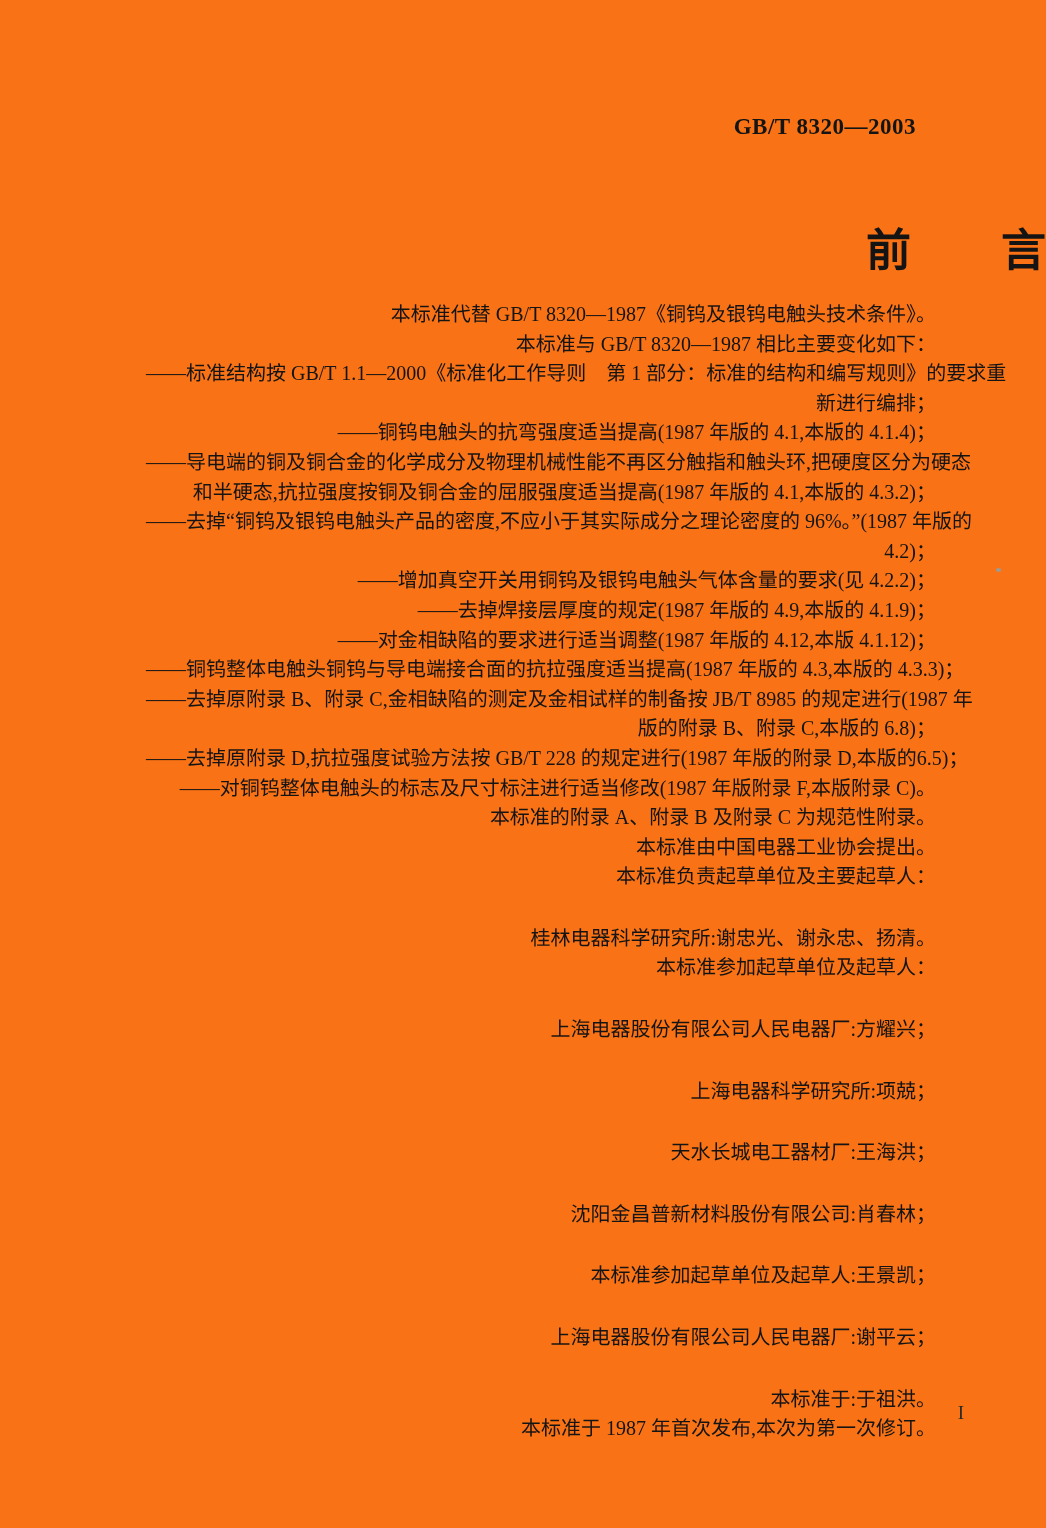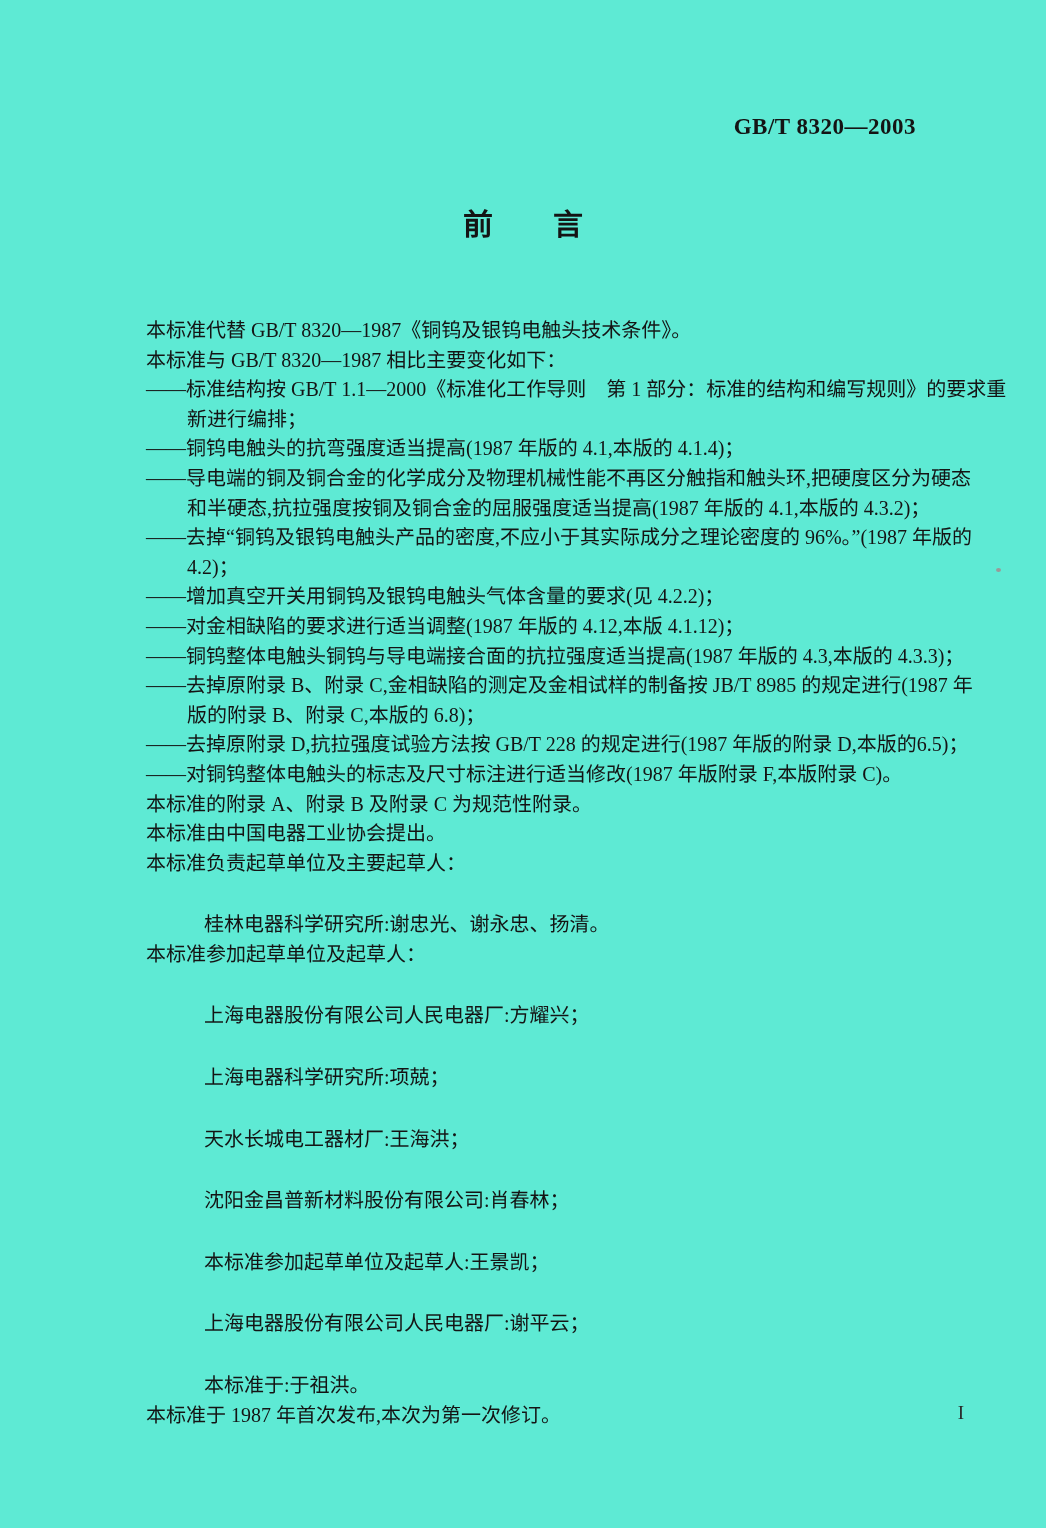--- a/index.html
+++ b/index.html
@@ -5,49 +5,50 @@
   html, body {
     margin: 0;
     padding: 0;
     background: #e8e8e6;
   }
   .page {
     position: relative;
     width: 1046px;
     height: 1528px;
     margin: 0 auto;
-    background: #5eead4;
+    background: #f97316;
     overflow: hidden;
     font-family: "Liberation Serif", "DejaVu Serif", serif;
     color: #141414;
   }
   .standard-code {
     position: absolute;
     top: 114px;
     right: 130px;
     font-size: 23px;
     font-weight: bold;
     letter-spacing: 0.5px;
     white-space: nowrap;
   }
   .doc-title {
     position: absolute;
-    top: 200px;
+    top: 214px;
     left: 0;
     width: 100%;
-    text-align: center;
-    font-size: 30px;
+    text-align: right;
+    font-size: 45px;
     font-weight: bold;
     white-space: pre;
   }
   .content {
     position: absolute;
-    top: 316px;
+    top: 300px;
     left: 146px;
     width: 790px;
+    text-align: right;
   }
   .text-line {
     height: 29.6px;
     line-height: 29.6px;
     font-size: 20px;
     white-space: nowrap;
   }
   .indent-base { padding-left: 0; }
   .indent-cont { padding-left: 41px; }
   .indent-org  { padding-left: 58px; margin-top: 32px; }
@@ -93,20 +94,21 @@
       <div class="text-line indent-base">——导电端的铜及铜合金的化学成分及物理机械性能不再区分触指和触头环,把硬度区分为硬态</div>
 
       <div class="text-line indent-cont">和半硬态,抗拉强度按铜及铜合金的屈服强度适当提高(1987 年版的 4.1,本版的 4.3.2)；</div>
 
       <div class="text-line indent-base">——去掉“铜钨及银钨电触头产品的密度,不应小于其实际成分之理论密度的 96%。”(1987 年版的</div>
 
       <div class="text-line indent-cont">4.2)；</div>
 
       <div class="text-line indent-base">——增加真空开关用铜钨及银钨电触头气体含量的要求(见 4.2.2)；</div>
 
+      <div class="text-line indent-base">——去掉焊接层厚度的规定(1987 年版的 4.9,本版的 4.1.9)；</div>
 
       <div class="text-line indent-base">——对金相缺陷的要求进行适当调整(1987 年版的 4.12,本版 4.1.12)；</div>
 
       <div class="text-line indent-base">——铜钨整体电触头铜钨与导电端接合面的抗拉强度适当提高(1987 年版的 4.3,本版的 4.3.3)；</div>
 
       <div class="text-line indent-base">——去掉原附录 B、附录 C,金相缺陷的测定及金相试样的制备按 JB/T 8985 的规定进行(1987 年</div>
 
       <div class="text-line indent-cont">版的附录 B、附录 C,本版的 6.8)；</div>
 
       <div class="text-line indent-base">——去掉原附录 D,抗拉强度试验方法按 GB/T 228 的规定进行(1987 年版的附录 D,本版的6.5)；</div>

